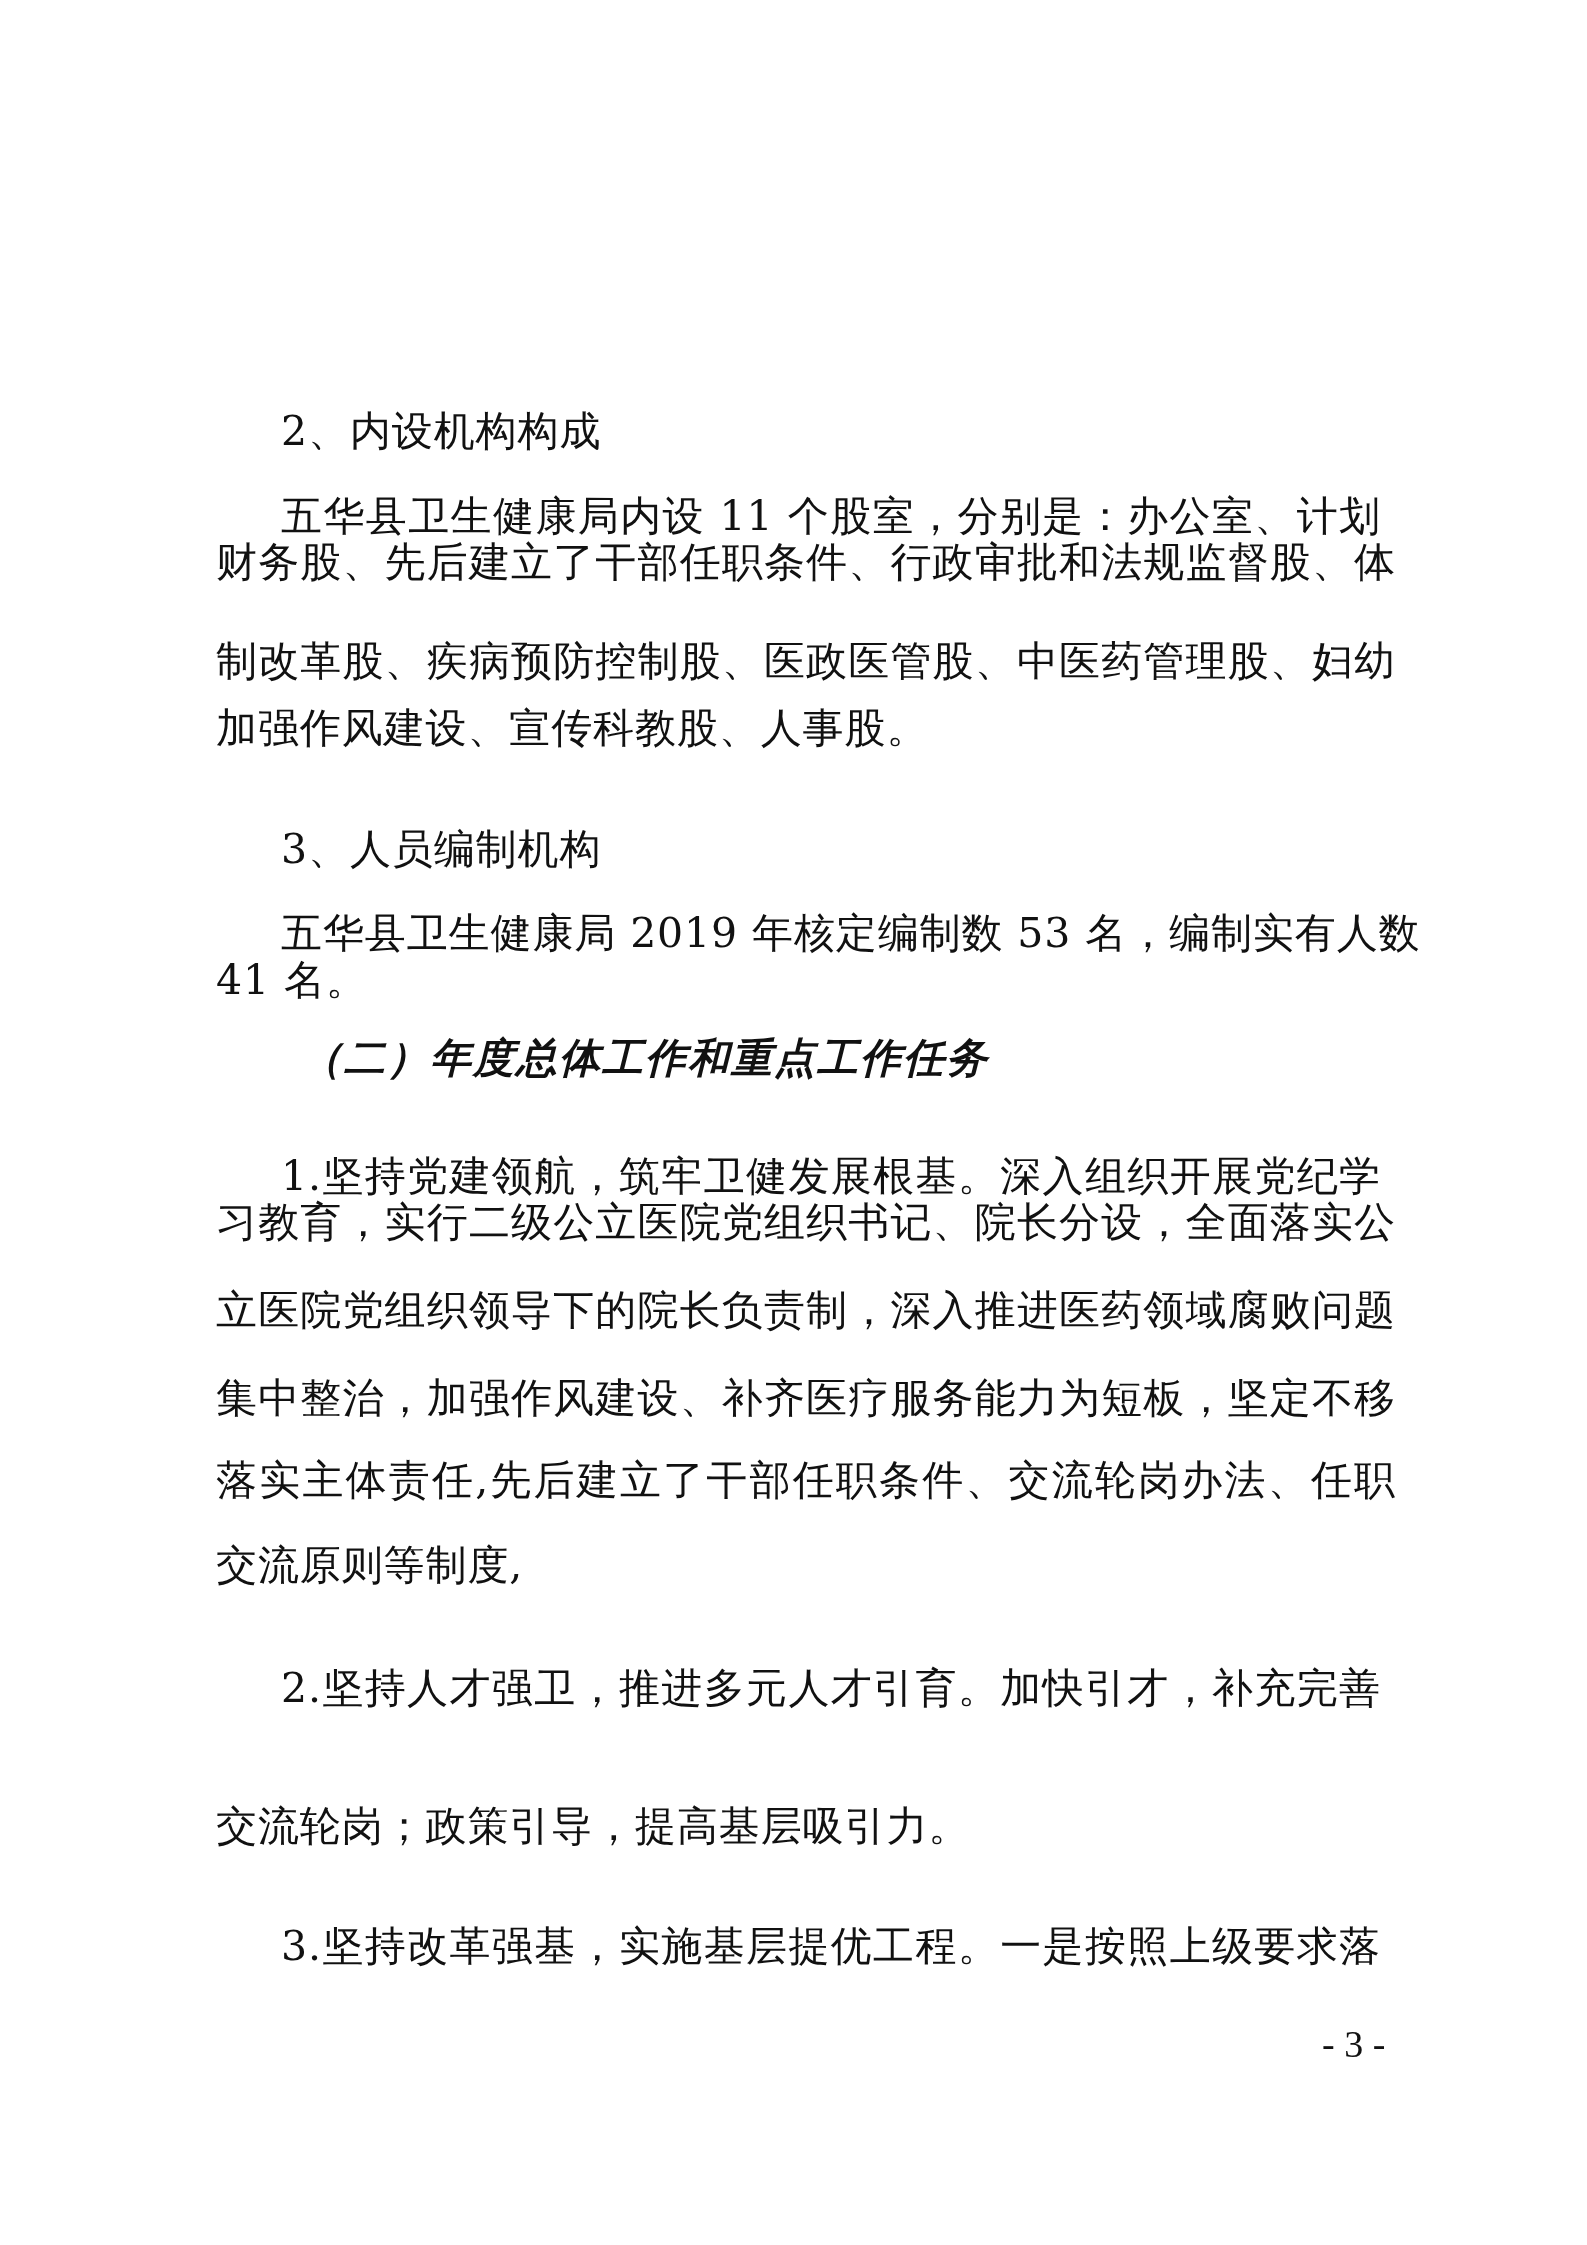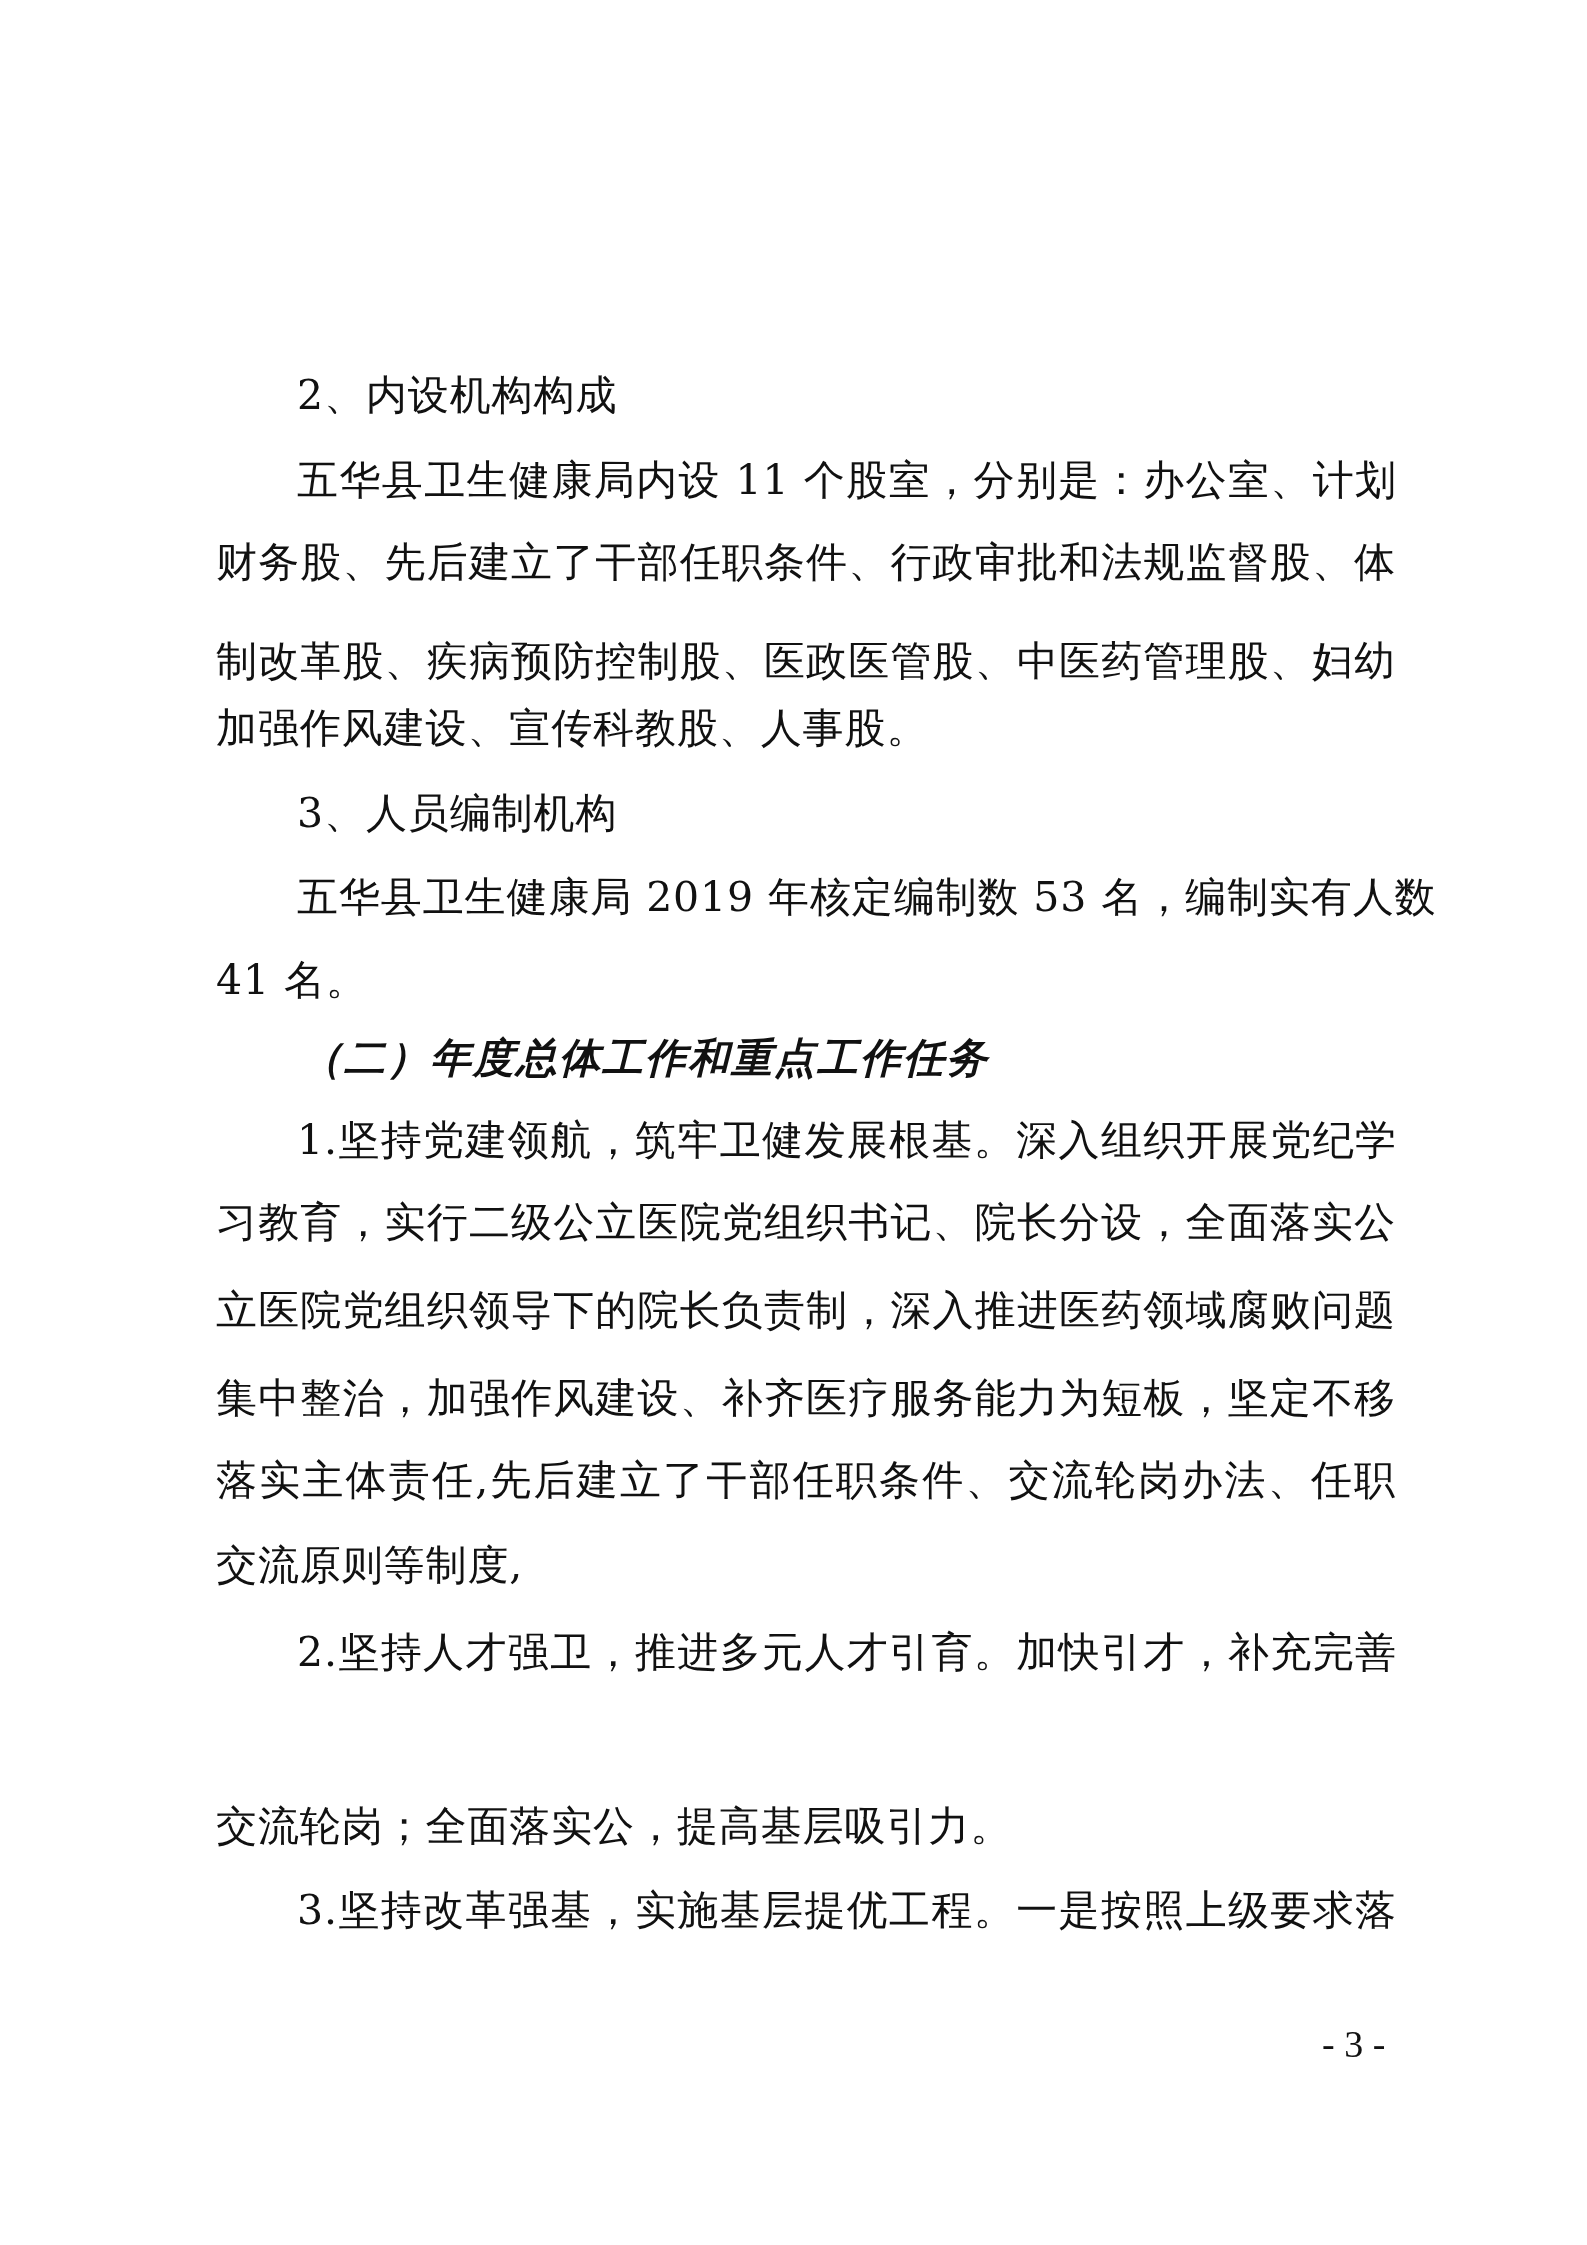--- a/index.html
+++ b/index.html
@@ -1,21 +1,21 @@
 <!DOCTYPE html>
 <html><head>
 <meta charset="utf-8">
 <style>
   html, body { margin: 0; padding: 0; background: #ffffff; }
   body { width: 1587px; height: 2245px; position: relative; overflow: hidden;
          font-family: "DejaVu Serif", "Liberation Serif", serif; color: #111; }
   .page { position: absolute; left: 0; top: 0; width: 1587px; height: 2245px; background: #fff; }
   .line { position: absolute; left: 216px; width: 1180px; font-size: 41px; line-height: 50px;
           white-space: nowrap; letter-spacing: 0.9px; }
-  .indent { left: 297px; width: 1100px; }
+  .indent { left: 281px; width: 1100px; margin-top: 36px; }
   .heading-bold { font-weight: bold; left: 301px; letter-spacing: 2px; font-style: italic; }
   .justify { text-align-last: justify; text-align: justify; }
   .page-number { position: absolute; left: 1322px; top: 2020px; font-size: 38px; line-height: 48px;
                  font-family: "Liberation Serif", serif; white-space: pre; }
 </style>
 </head>
 <body>
 
 <div class="page">
   <div class="line indent" style="top:370px">2、内设机构构成</div>
@@ -27,17 +27,17 @@
   <div class="line indent justify" style="top:872px">五华县卫生健康局 2019 年核定编制数 53 名，编制实有人数</div>
   <div class="line" style="top:955px">41 名。</div>
   <div class="line heading-bold" style="top:1033px">（二）年度总体工作和重点工作任务</div>
   <div class="line indent justify" style="top:1115px">1.坚持党建领航，筑牢卫健发展根基。深入组织开展党纪学</div>
   <div class="line justify" style="top:1197px">习教育，实行二级公立医院党组织书记、院长分设，全面落实公</div>
   <div class="line justify" style="top:1285px">立医院党组织领导下的院长负责制，深入推进医药领域腐败问题</div>
   <div class="line justify" style="top:1373px">集中整治，加强作风建设、补齐医疗服务能力为短板，坚定不移</div>
   <div class="line justify" style="top:1455px">落实主体责任,先后建立了干部任职条件、交流轮岗办法、任职</div>
   <div class="line" style="top:1540px">交流原则等制度,</div>
   <div class="line indent justify" style="top:1627px">2.坚持人才强卫，推进多元人才引育。加快引才，补充完善</div>
-  <div class="line" style="top:1801px">交流轮岗；全面落实公，提高基层吸引力。</div>
+  <div class="line" style="top:1801px">交流轮岗；政策引导，提高基层吸引力。</div>
   <div class="line indent justify" style="top:1885px">3.坚持改革强基，实施基层提优工程。一是按照上级要求落</div>
 
   <div class="page-number">- 3 -</div>
 </div>
 
 </body></html>

